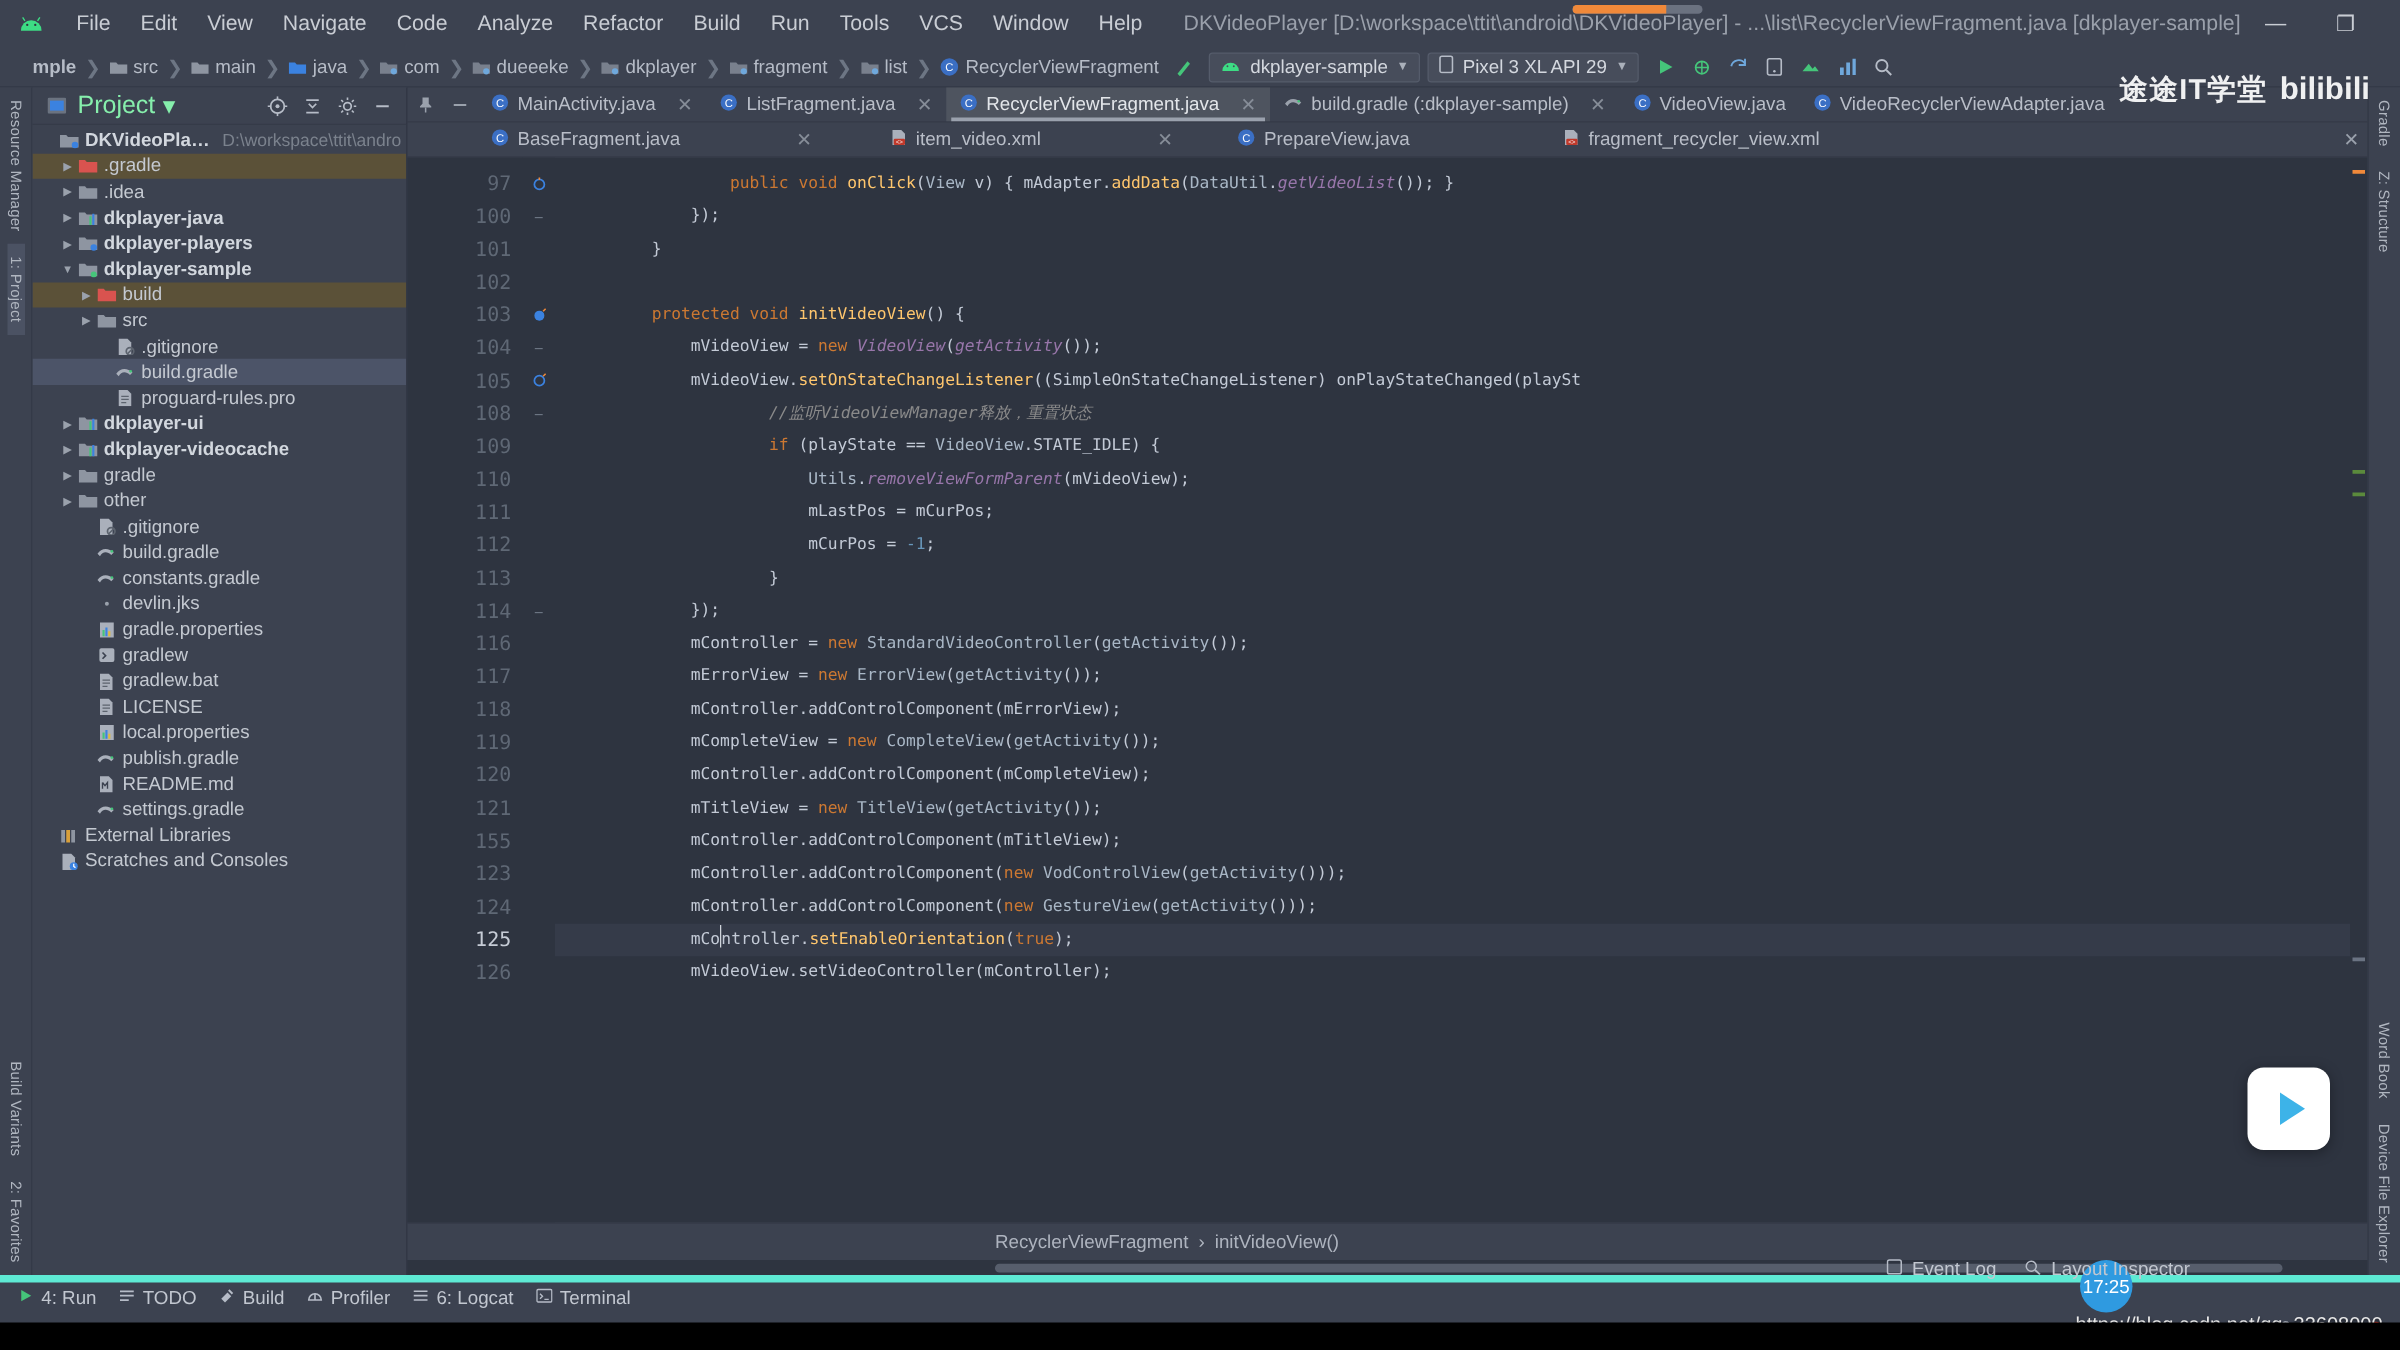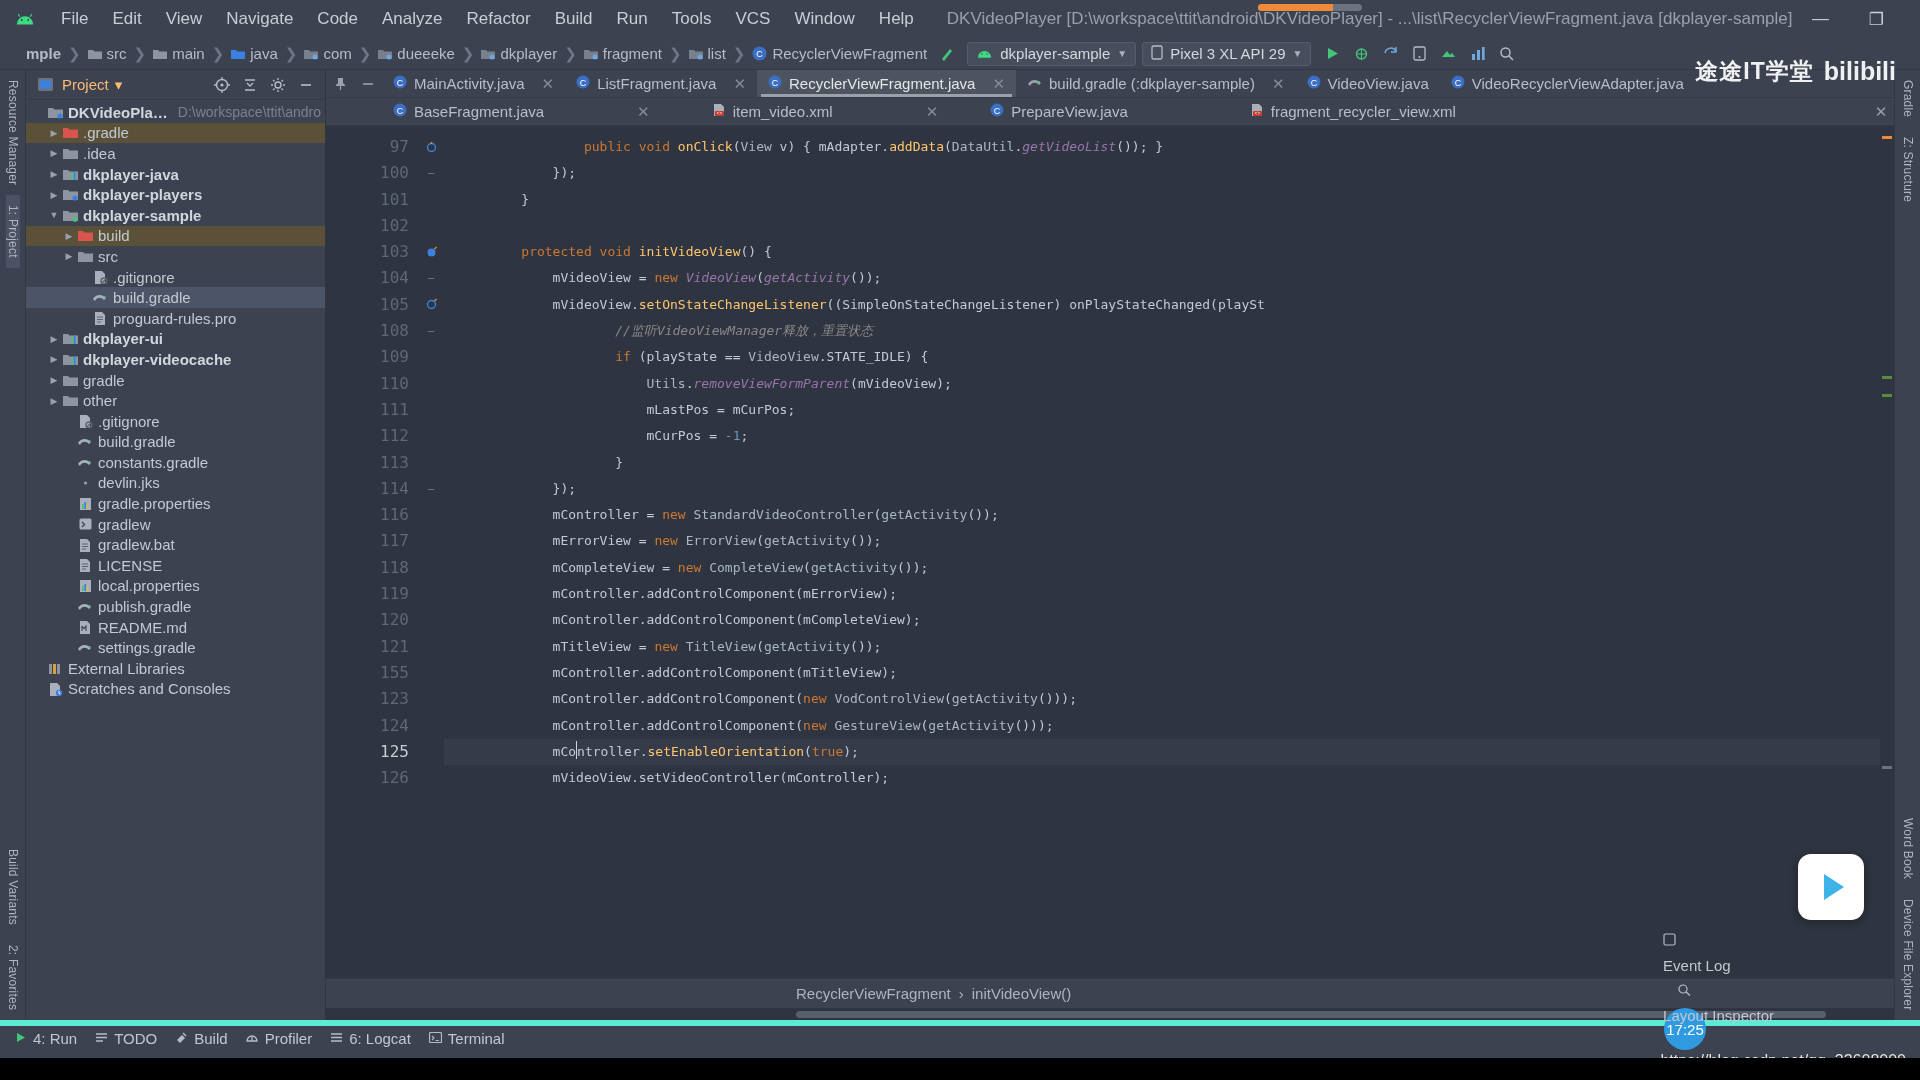--- a/index.html
+++ b/index.html
@@ -96,21 +96,21 @@
   
   .project-panel {
     width: 300px; flex:0 0 300px;
     background:#3c4250; display:flex; flex-direction:column;
     border-right:1px solid #2f3542;
   }
   .panel-head {
     height:30px; display:flex; align-items:center; gap:6px;
     padding:0 8px; border-bottom:1px solid #353b48;
   }
-  .panel-title { font-size:15px; color:#fdba74; }
+  .panel-title { font-size:20px; color:#86efac; }
   .panel-head .sp { flex:1 1 auto; }
   .panel-ico { width:22px;height:22px;display:flex;align-items:center;justify-content:center; }
   .tree { flex:1 1 auto; overflow:hidden; padding-top:2px; font-size:15px; }
   .tnode {
     display:flex; align-items:center; height:20.6px; white-space:nowrap;
     padding-right:4px; color:#c4c9d1;
   }
   .tnode.sel { background:#4c5468; }
   .tnode.hl  { background:#5b5138; }
   .tw { width:14px; flex:0 0 14px; display:flex; align-items:center; justify-content:center; color:#9aa1ac; font-size:9px; }
@@ -976,22 +976,22 @@
             <div class="cl">        mVideoView.<span class="mt">setOnStateChangeListener</span>((SimpleOnStateChangeListener) onPlayStateChanged(playSt</div>
             <div class="cl">                <span class="cmi">//监听VideoViewManager释放，重置状态</span></div>
             <div class="cl">                <span class="kw">if</span> (playState == <span class="ty">VideoView</span>.STATE_IDLE) {</div>
             <div class="cl">                    <span class="ty">Utils</span>.<span class="mi">removeViewFormParent</span>(mVideoView);</div>
             <div class="cl">                    mLastPos = mCurPos;</div>
             <div class="cl">                    mCurPos = <span class="nm">-1</span>;</div>
             <div class="cl">                }</div>
             <div class="cl">        });</div>
             <div class="cl">        mController = <span class="kw">new</span> <span class="ty">StandardVideoController</span>(<span class="ty">getActivity</span>());</div>
             <div class="cl">        mErrorView = <span class="kw">new</span> <span class="ty">ErrorView</span>(<span class="ty">getActivity</span>());</div>
+            <div class="cl">        mController.addControlComponent(mErrorView);</div>
             <div class="cl">        mCompleteView = <span class="kw">new</span> <span class="ty">CompleteView</span>(<span class="ty">getActivity</span>());</div>
-            <div class="cl">        mController.addControlComponent(mErrorView);</div>
             <div class="cl">        mController.addControlComponent(mCompleteView);</div>
             <div class="cl">        mTitleView = <span class="kw">new</span> <span class="ty">TitleView</span>(<span class="ty">getActivity</span>());</div>
             <div class="cl">        mController.addControlComponent(mTitleView);</div>
             <div class="cl">        mController.addControlComponent(<span class="kw">new</span> <span class="ty">VodControlView</span>(<span class="ty">getActivity</span>()));</div>
             <div class="cl">        mController.addControlComponent(<span class="kw">new</span> <span class="ty">GestureView</span>(<span class="ty">getActivity</span>()));</div>
             <div class="cl cur">        mCo<span class="caret-bar"></span>ntroller.<span class="mt">setEnableOrientation</span>(<span class="kw">true</span>);</div>
             <div class="cl">        mVideoView.setVideoController(mController);</div>
           </div>
         <div class="marks">
           <div class="mark" style="top:10px;background:#f0893a"></div>
@@ -1095,21 +1095,21 @@
   <div class="wm-bili">
     <span class="cn">途途IT学堂</span>
     <span>bilibili</span>
   </div>
   <div class="wm-play">
       <div class="tri"></div>
     </div>
   <div class="wm-clock">17:25</div>
   <div class="wm-url">https://blog.csdn.net/qq_33608000</div>
 
-  <div style="position:absolute;right:146px;bottom:56px;display:flex;align-items:flex-start;gap:8px;font-size:15px;color:#c2c7d0;flex-direction:column;">
+  <div style="position:absolute;right:168px;bottom:56px;display:flex;align-items:flex-start;gap:8px;font-size:15px;color:#c2c7d0;">
     <span><svg width="13" height="13">
           <rect x="1" y="1" width="11" height="11" rx="1.5" fill="none" stroke="#b6bcc7" stroke-width="1.2"></rect>
         </svg></span>
     <span>Event Log</span>
     <span style="margin-left:14px"><svg width="14" height="13">
           <circle cx="6" cy="6" r="4" fill="none" stroke="#b6bcc7" stroke-width="1.2"></circle>
           <path d="M9 9l4 3.5" stroke="#b6bcc7" stroke-width="1.4"></path>
         </svg></span>
     <span>Layout Inspector</span>
   </div>

